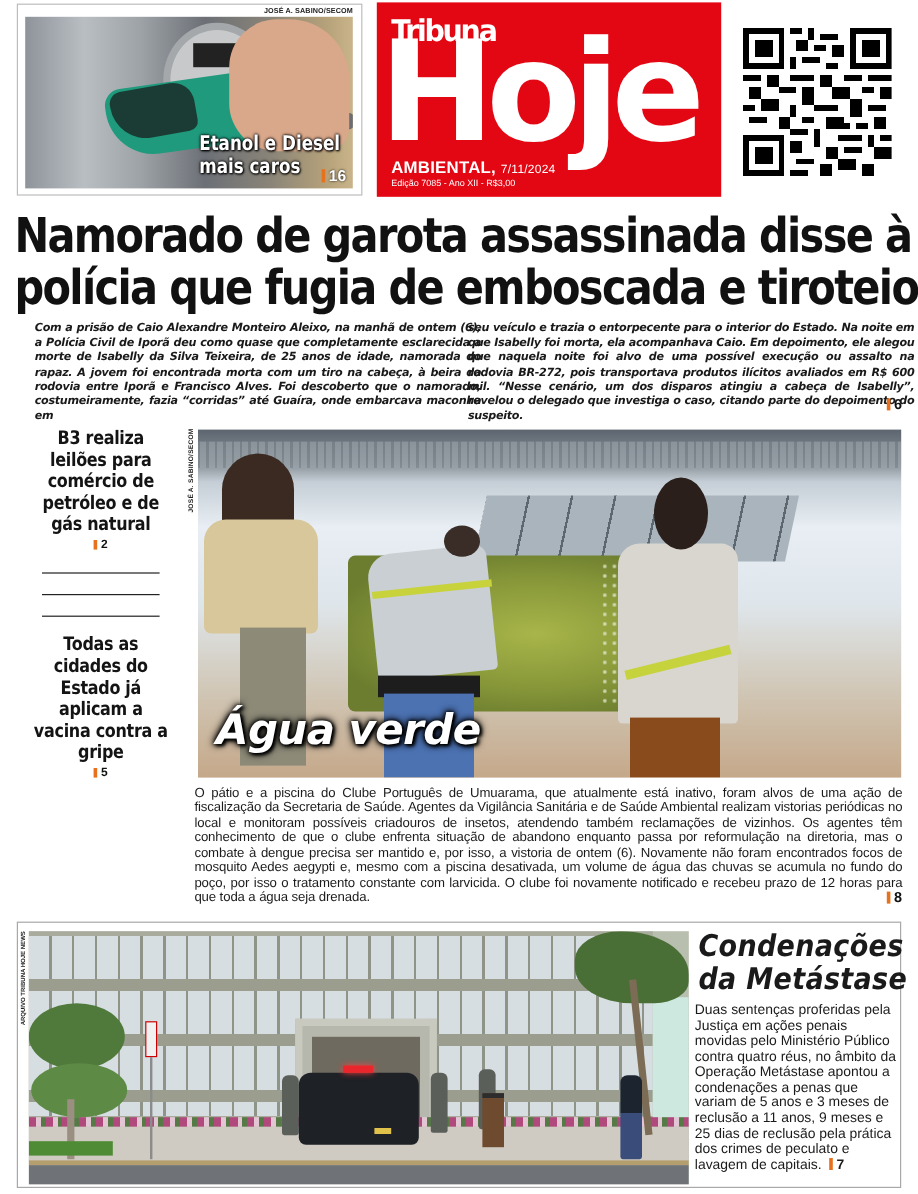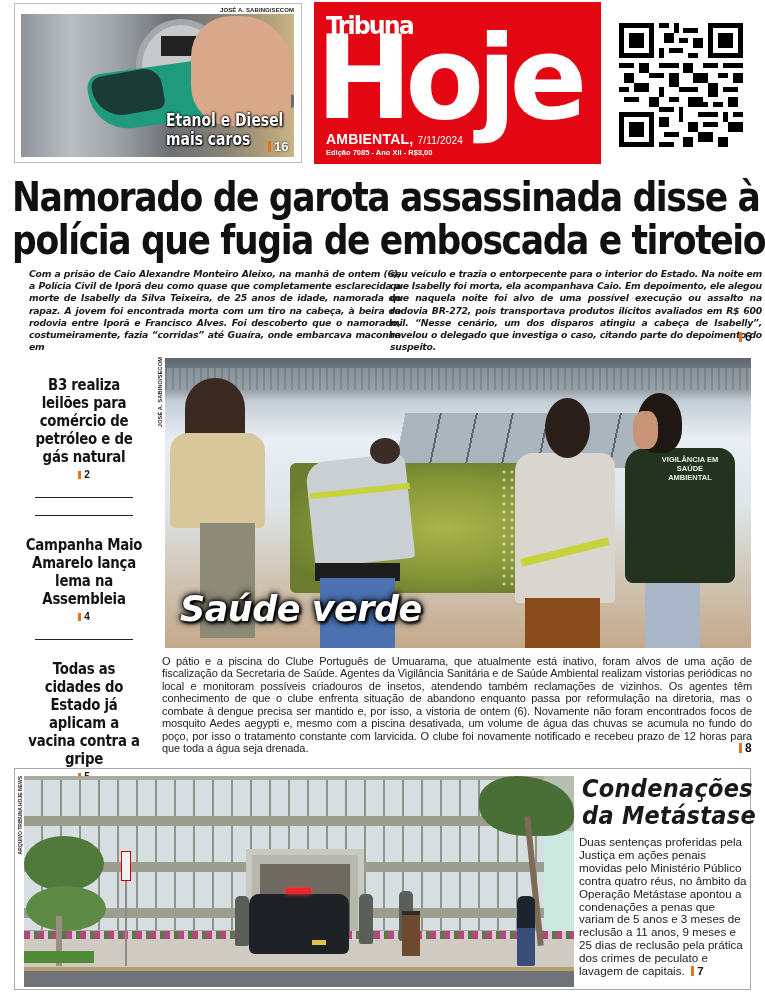--- a/index.html
+++ b/index.html
@@ -23,40 +23,40 @@
     transform: scaleX(.82); transform-origin: left top; text-shadow: 0 0 3px #000, 0 0 2px #000, 1px 1px 2px #000; white-space: nowrap; }
   .teaser-page { left: 268px; top: 139px; color: #fff; font-weight: bold; font-size: 13px; text-shadow: 0 0 2px #000; }
   .tick { display: inline-block; width: 3px; height: 0.85em; background: #e8711d; margin-right: 3px; vertical-align: -1px; }
 
   
   .masthead { left: 314px; top: 2px; width: 287px; height: 162px; background: #e30613; overflow: hidden; }
   .mh-tribuna { left: 12px; top: 9px; color: #fff; font-family: "DejaVu Sans", sans-serif; font-weight: bold; font-size: 25px; letter-spacing: -2px; transform: scaleX(.95); transform-origin: left; }
   .mh-hoje { left: 2px; top: 18px; color: #fff; font-family: "DejaVu Sans", sans-serif; font-weight: bold; font-size: 116px; letter-spacing: -7px; line-height: 116px; transform: scaleX(.99); transform-origin: left; }
   .mh-city { left: 12px; top: 129px; color: #fff; font-weight: bold; font-size: 14px; letter-spacing: .2px; }
   .mh-city .date { font-size: 10px; font-weight: normal; }
-  .mh-edition { left: 12px; top: 146px; color: #fff; font-size: 7.5px; font-weight: bold; }
+  .mh-edition { left: 12px; top: 146px; color: #fff; font-size: 7.5px; font-weight: normal; }
   .mh-news { left: 205px; top: 130px; color: #fff; font-family: "DejaVu Sans", sans-serif; font-weight: normal; font-size: 16px; letter-spacing: -1.5px; margin-top: 28px; }
 
   
   .qr { left: 619px; top: 22px; width: 124px; height: 126px; background: #fff; }
   .qr svg { width: 100%; height: 100%; display: block; }
 
   
   .headline { left: 12px; top: 176px; width: 744px; font-family: "DejaVu Sans", sans-serif; font-weight: bold; font-size: 40px; line-height: 43px; letter-spacing: -1.6px; color: #111;
     transform: scaleX(.865); transform-origin: left top; white-space: nowrap; }
   .headline span { display: block; }
 
   .lead { top: 268px; width: 372px; font-family: "DejaVu Sans", sans-serif; font-style: italic; font-weight: bold; font-size: 9.3px; line-height: 12.2px; color: #1a1a1a; text-align: justify; letter-spacing: -.25px; }
   .lead.col1 { left: 29px; }
   .lead.col2 { left: 390px; }
   .lead-page { left: 739px; top: 330px; font-weight: bold; font-size: 12px; color: #111; }
 
   
   .briefs { left: 14px; top: 356px; width: 140px; text-align: center; }
-  .brief { padding-top: 0; margin-top: 20px; }
+  .brief { padding-top: 0; }
   .brief-title { font-family: "DejaVu Sans", sans-serif; font-weight: bold; font-size: 15.5px; line-height: 18px; color: #141414; letter-spacing: -.3px; transform: scaleX(.86); display: block; }
   .brief-page { display: block; font-weight: bold; font-size: 10px; margin-top: 3px; color: #111; }
   .brief-sep { width: 98px; height: 1px; background: #222; margin: 17px auto 14px; }
 
   
   .credit-vert { left: 157px; top: 357px; font-size: 5.5px; font-weight: bold; color: #222; writing-mode: vertical-rl; transform: rotate(180deg); letter-spacing: .2px; }
   .main-photo { left: 165px; top: 358px; width: 586px; height: 290px; overflow: hidden;
     background: linear-gradient(180deg, #5d6670 0%, #8a9399 10%, #c5ced6 15%, #e8eef3 28%, #dfe6eb 50%, #cfc3b0 78%, #c5a88a 100%); }
   .mp-fence { position: absolute; left: 0; top: 10px; width: 100%; height: 22px; background: repeating-linear-gradient(90deg, #7b848b 0 2px, #9aa3aa 2px 7px); opacity: .65; }
   .mp-pool-tiles { position: absolute; left: 235px; top: 55px; width: 260px; height: 55px; background: repeating-linear-gradient(90deg, #a9b4bd 0 34px, #5d6770 34px 36px); transform: skewX(-12deg); }
@@ -219,24 +219,20 @@
 <div class="abs lead col2">seu veículo e trazia o entorpecente para o interior do Estado. Na noite em que Isabelly foi morta, ela acompanhava Caio. Em depoimento, ele alegou que naquela noite foi alvo de uma possível execução ou assalto na rodovia BR-272, pois transportava produtos ilícitos avaliados em R$ 600 mil. “Nesse cenário, um dos disparos atingiu a cabeça de Isabelly”, revelou o delegado que investiga o caso, citando parte do depoimento do suspeito.</div>
 <div class="abs lead-page"><span class="tick"></span><span>6</span></div>
 
 <div class="abs briefs">
   <div class="brief">
     <span class="brief-title">B3 realiza leilões para comércio de petróleo e de gás natural</span>
     <span class="brief-page"><span class="tick"></span><span>2</span></span>
   </div>
   <div class="brief-sep"></div>
   <div class="brief-sep"></div>
-  <div class="brief">
-    <span class="brief-title">Campanha Maio Amarelo lança lema na Assembleia</span>
-    <span class="brief-page"><span class="tick"></span><span>4</span></span>
-  </div>
   <div class="brief-sep"></div>
   <div class="brief">
     <span class="brief-title">Todas as cidades do Estado já aplicam a vacina contra a gripe</span>
     <span class="brief-page"><span class="tick"></span><span>5</span></span>
   </div>
 </div>
 
 <div class="abs credit-vert">JOSÉ A. SABINO/SECOM</div>
 <div class="abs main-photo">
   <div class="mp-fence"></div>
@@ -254,29 +250,22 @@
       <div class="head"></div>
       <div class="shirt"></div>
       <div class="jeans"></div>
     </div>
   <div class="mp-p3">
       <div class="vest"></div>
       <div class="stripe"></div>
       <div class="head"></div>
       <div class="skirt"></div>
     </div>
-  <div class="mp-p4">
-      <div class="vest"></div>
-      <div class="head"></div>
-      <div class="face"></div>
-      <div class="jeans"></div>
-    <div class="vest-text">VIGILÂNCIA EM SAÚDE AMBIENTAL</div>
-  </div>
-</div>
-<div class="abs photo-title">Saúde verde</div>
+</div>
+<div class="abs photo-title">Água verde</div>
 <div class="abs caption">O pátio e a piscina do Clube Português de Umuarama, que atualmente está inativo, foram alvos de uma ação de fiscalização da Secretaria de Saúde. Agentes da Vigilância Sanitária e de Saúde Ambiental realizam vistorias periódicas no local e monitoram possíveis criadouros de insetos, atendendo também reclamações de vizinhos. Os agentes têm conhecimento de que o clube enfrenta situação de abandono enquanto passa por reformulação na diretoria, mas o combate à dengue precisa ser mantido e, por isso, a vistoria de ontem (6). Novamente não foram encontrados focos de mosquito Aedes aegypti e, mesmo com a piscina desativada, um volume de água das chuvas se acumula no fundo do poço, por isso o tratamento constante com larvicida. O clube foi novamente notificado e recebeu prazo de 12 horas para que toda a água seja drenada.</div>
 <div class="abs caption-page"><span class="tick"></span><span>8</span></div>
 
 <div class="abs bottom-box"></div>
 <div class="abs credit-vert2">ARQUIVO TRIBUNA HOJE NEWS</div>
 <div class="abs bottom-photo">
   <div class="bp-building"></div>
   <div class="bp-windows"></div>
   <div class="bp-tower"></div>
   <div class="bp-portal"></div>

